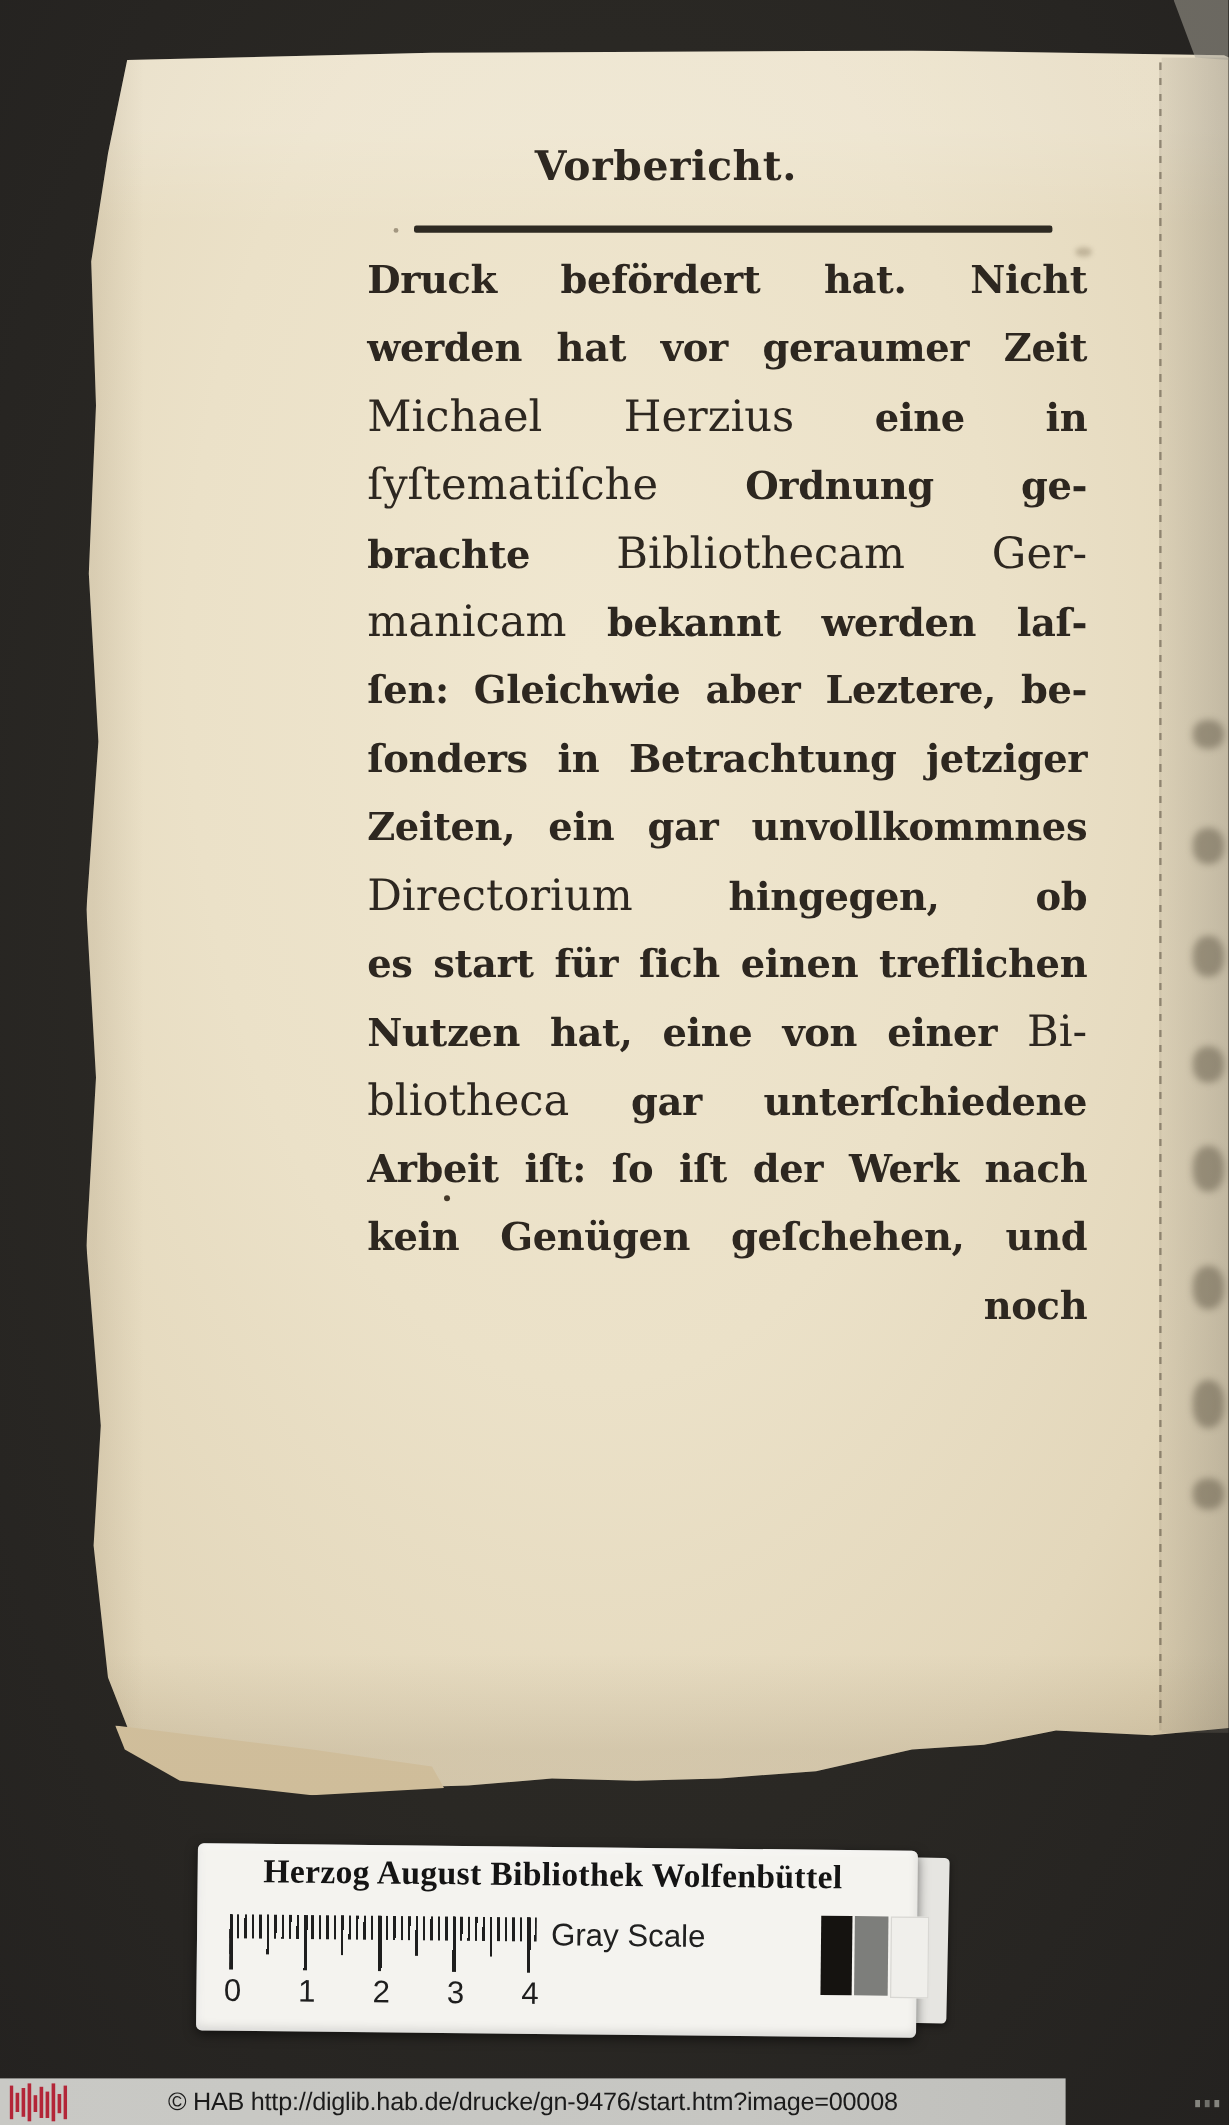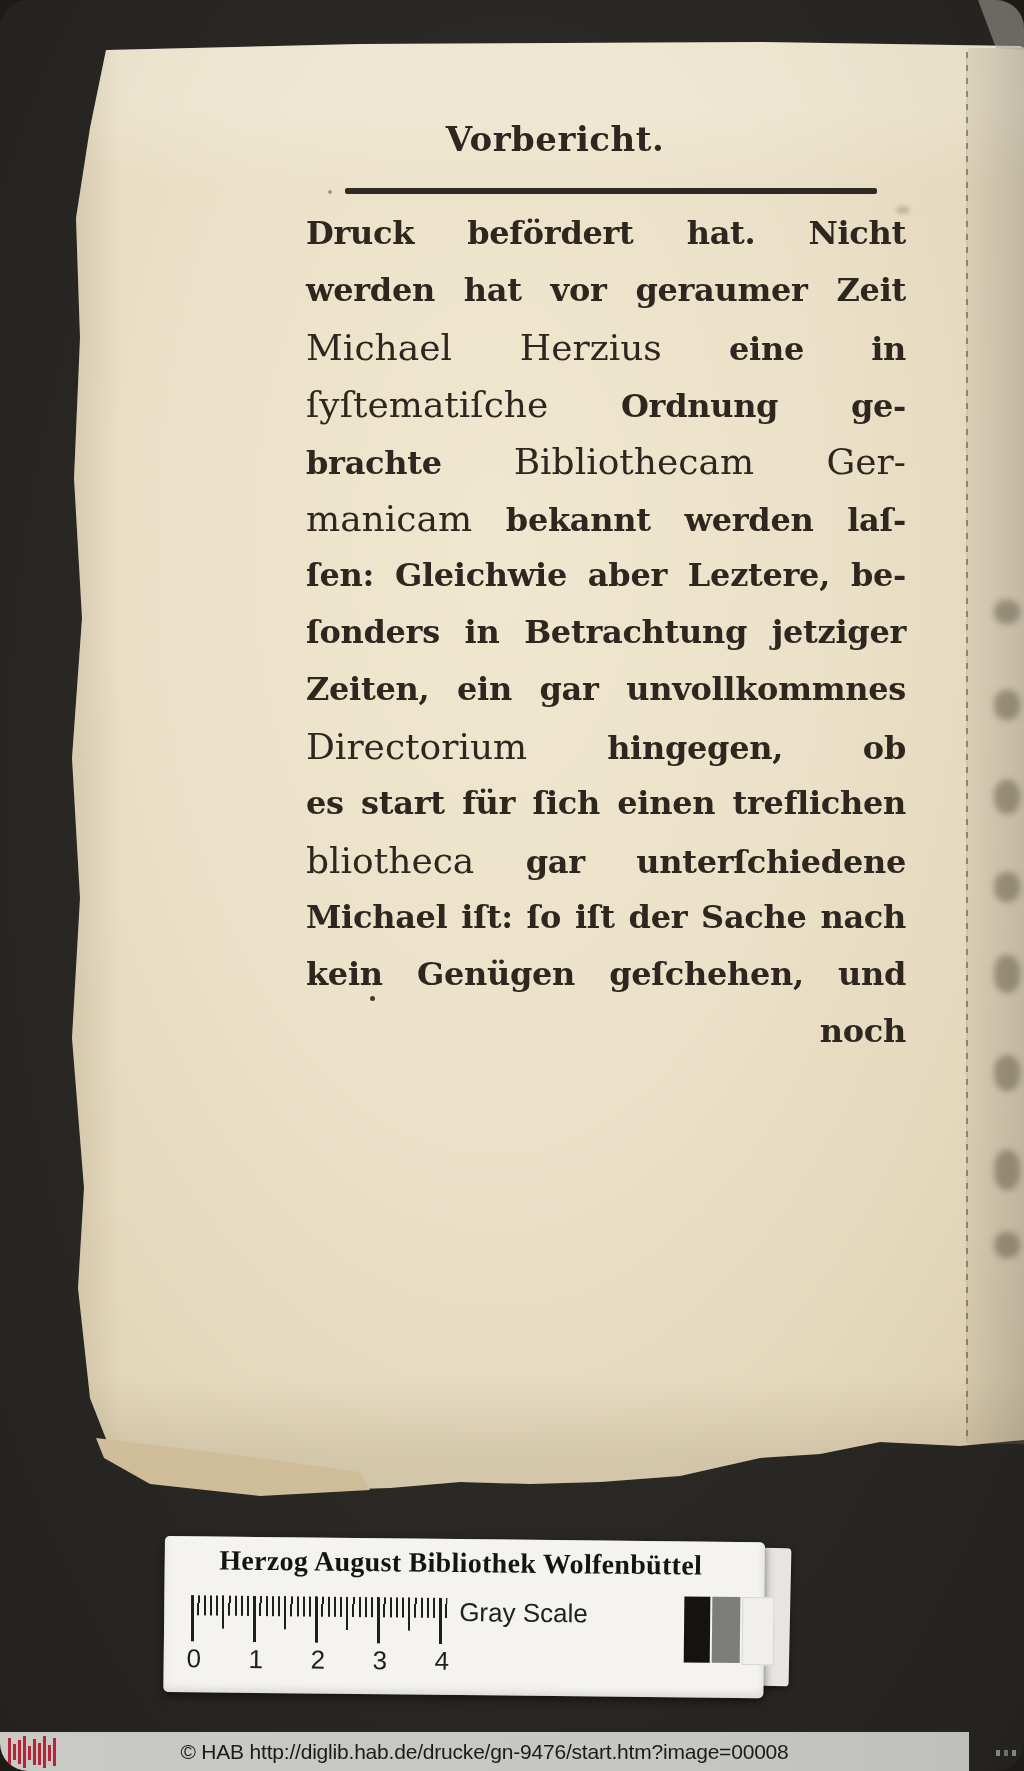--- a/index.html
+++ b/index.html
@@ -1,18 +1,18 @@
 <!DOCTYPE html>
 <html><head>
 <meta charset="utf-8">
 <style>
   html,body{margin:0;padding:0;background:#1c1b18;}
   .stage{position:relative;width:1024px;height:1771px;overflow:hidden;
          background:radial-gradient(ellipse at 50% 45%, #2e2c27 0%, #2a2824 55%, #242220 100%);
-         font-family:"Liberation Sans", sans-serif;border-radius:28px;}
+         font-family:"Liberation Sans", sans-serif;}
 
   
   .paper{position:absolute;left:60px;top:38px;width:964px;height:1460px;
          background:radial-gradient(ellipse at 45% 35%, #f0e7d0 0%, #ebe1c8 45%, #e3d7bb 78%, #d9cbab 100%);
          clip-path:polygon(46px 12px,300px 6px,700px 4px,960px 8px,964px 10px,
             964px 1402px,900px 1408px,820px 1404px,760px 1416px,700px 1420px,
             620px 1438px,540px 1444px,470px 1446px,400px 1444px,330px 1450px,
             260px 1452px,200px 1450px,150px 1444px,110px 1432px,60px 1412px,
             48px 1406px,30px 1360px,18px 1250px,24px 1150px,12px 1000px,
             20px 860px,12px 720px,22px 580px,14px 440px,20px 300px,16px 180px,30px 90px);}
@@ -77,21 +77,21 @@
   .ruler-num{position:absolute;top:48px;width:22px;text-align:center;
          font:400 26px/30px "Liberation Sans", sans-serif;color:#1e1e1e;}
   .gray-scale-label{position:absolute;left:295px;top:58px;
          font:400 26px/30px "Liberation Sans", sans-serif;color:#202020;}
   .patch{position:absolute;top:55px;height:66px;}
   .patch.black{left:520px;width:26px;background:#151310;}
   .patch.gray{left:548px;width:28px;background:#7d7e7b;}
   .patch.white{left:578px;width:30px;background:#f0efeb;border:1px solid #d8d7d3;}
 
   
-  .strip{position:absolute;left:0;top:1732px;width:969px;height:39px;
+  .strip{position:absolute;left:0;top:1732px;width:888px;height:39px;
          background:linear-gradient(90deg,#c9c9c5 0,#c6c6c2 70%,#bfbfbb 100%);}
   .strip-text{position:absolute;left:0;right:0;top:7px;text-align:center;
          font:400 21px/26px "Liberation Sans", sans-serif;color:#1b1b1b;letter-spacing:-.2px;}
   .barcode{position:absolute;left:8px;top:4px;}
   .corner-dots{position:absolute;left:996px;top:1750px;width:4px;height:6px;background:#85857f;
          box-shadow:8px 0 0 #6f6f6a,16px 0 0 #85857f;}
 </style>
 </head>
 <body>
 
@@ -131,24 +131,27 @@
       <div class="line">
         <span class="seg" data-f="fr">Zeiten, ein gar unvollkommnes</span><span class="seg"></span>
       </div>
       <div class="line">
         <span class="seg" data-f="la">Directorium</span><span class="seg" data-f="fr"> hingegen, ob</span>
       </div>
       <div class="line">
         <span class="seg" data-f="fr">es start für ſich einen treflichen</span><span class="seg"></span>
       </div>
       <div class="line">
+        <span class="seg" data-f="fr">Nutzen hat, eine von einer </span><span class="seg" data-f="la">Bi-</span>
+      </div>
+      <div class="line">
         <span class="seg" data-f="la">bliotheca</span><span class="seg" data-f="fr"> gar unterſchiedene</span>
       </div>
       <div class="line">
-        <span class="seg" data-f="fr">Michael iſt: ſo iſt der Sache nach</span><span class="seg"></span>
+        <span class="seg" data-f="fr">Arbeit iſt: ſo iſt der Werk nach</span><span class="seg"></span>
       </div>
       <div class="line">
         <span class="seg" data-f="fr">kein Genügen geſchehen, und</span><span class="seg"></span>
       </div>
       <div class="line catchword">
         <span class="seg" data-f="fr">noch</span>
       </div>
     </div>
 
     <span class="speck a"></span>

